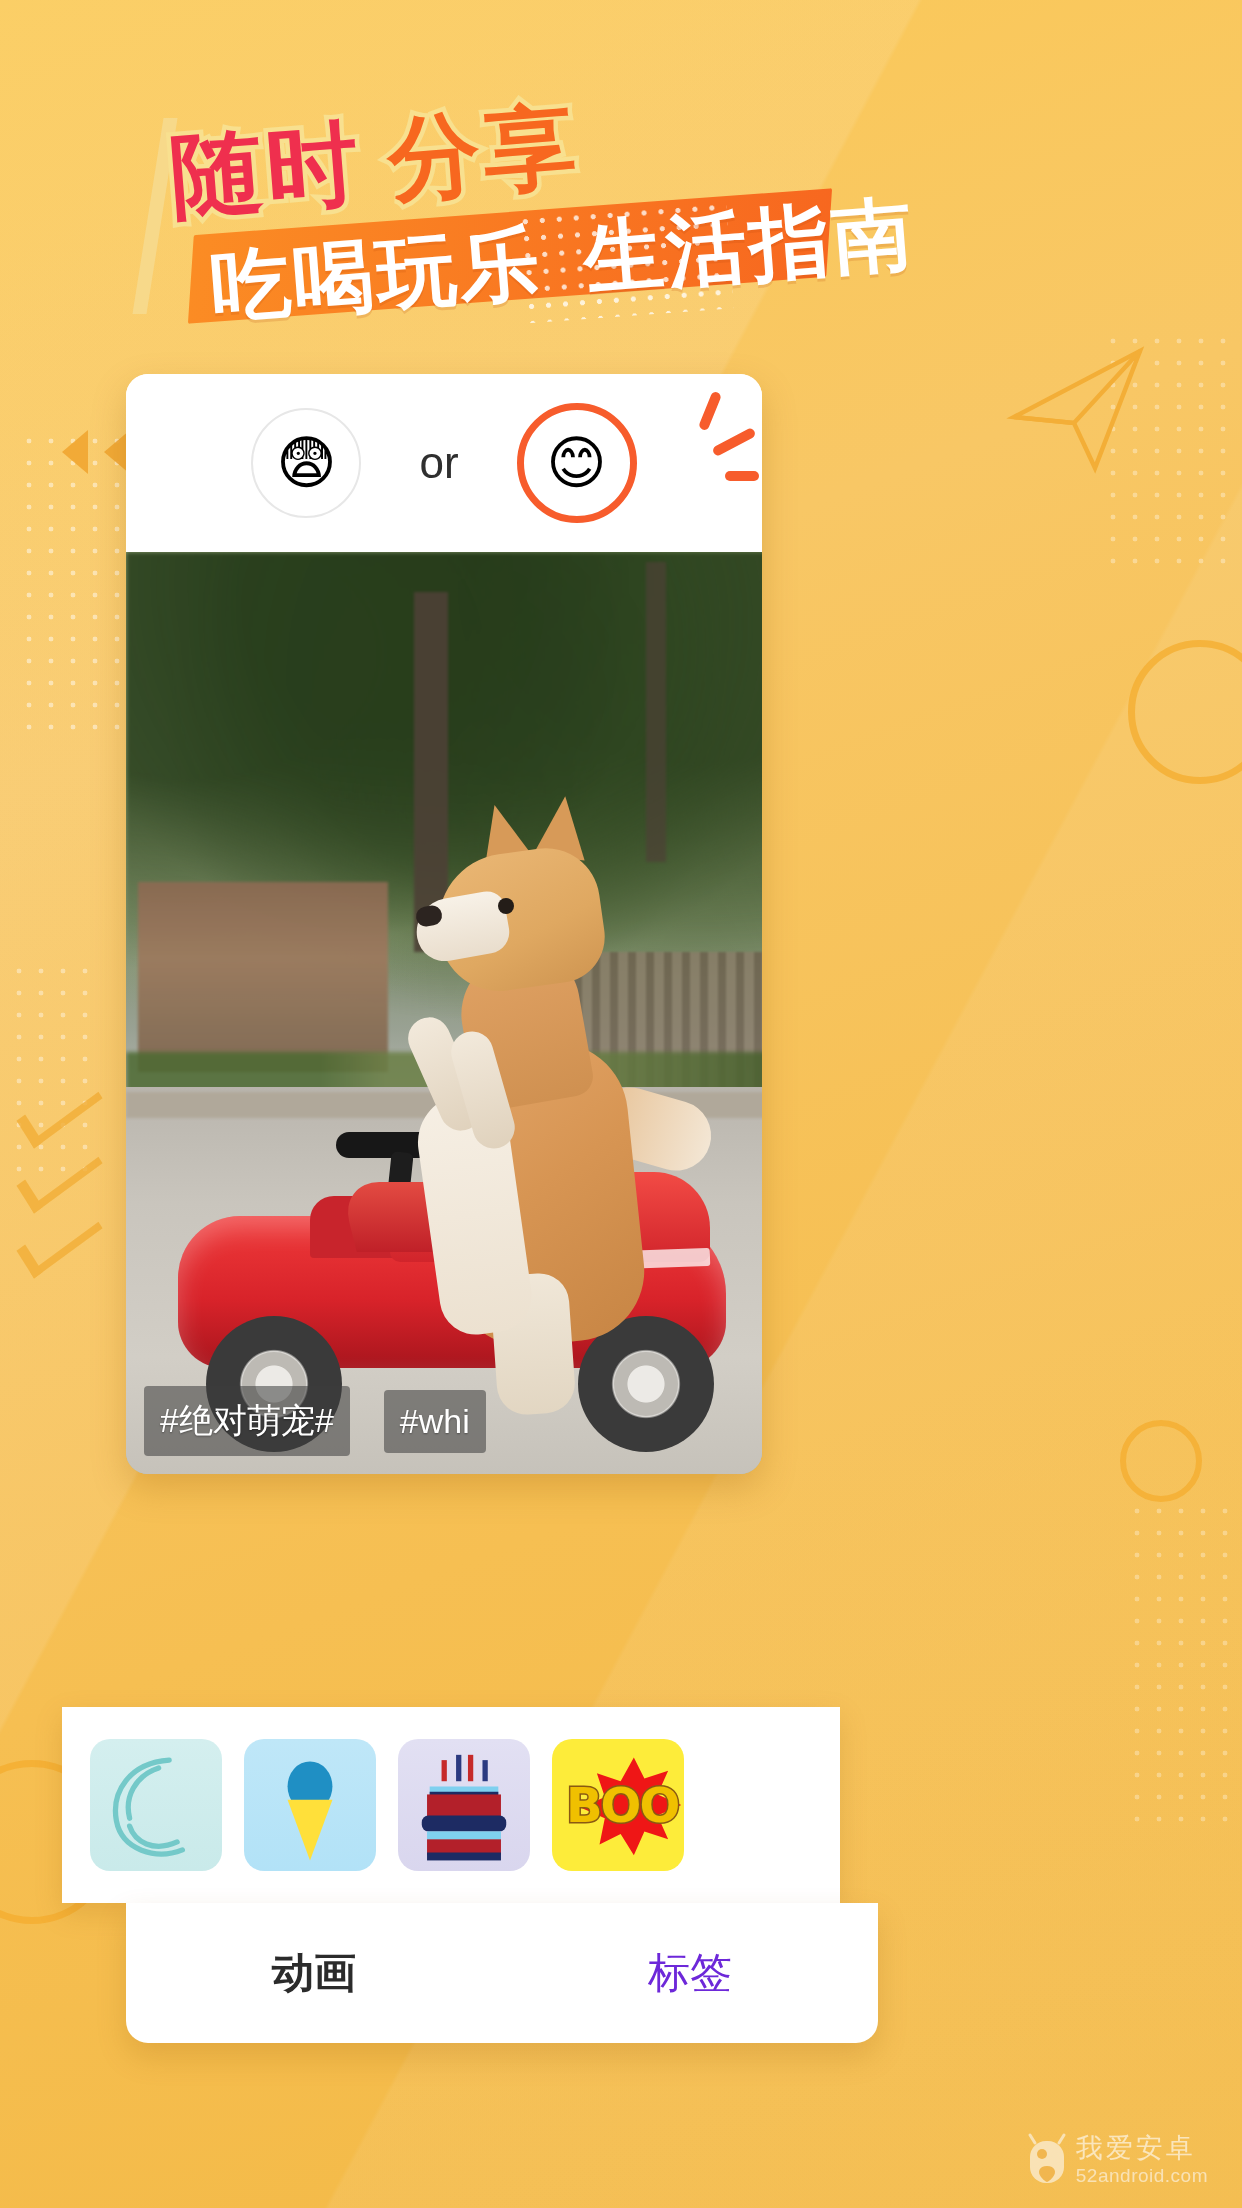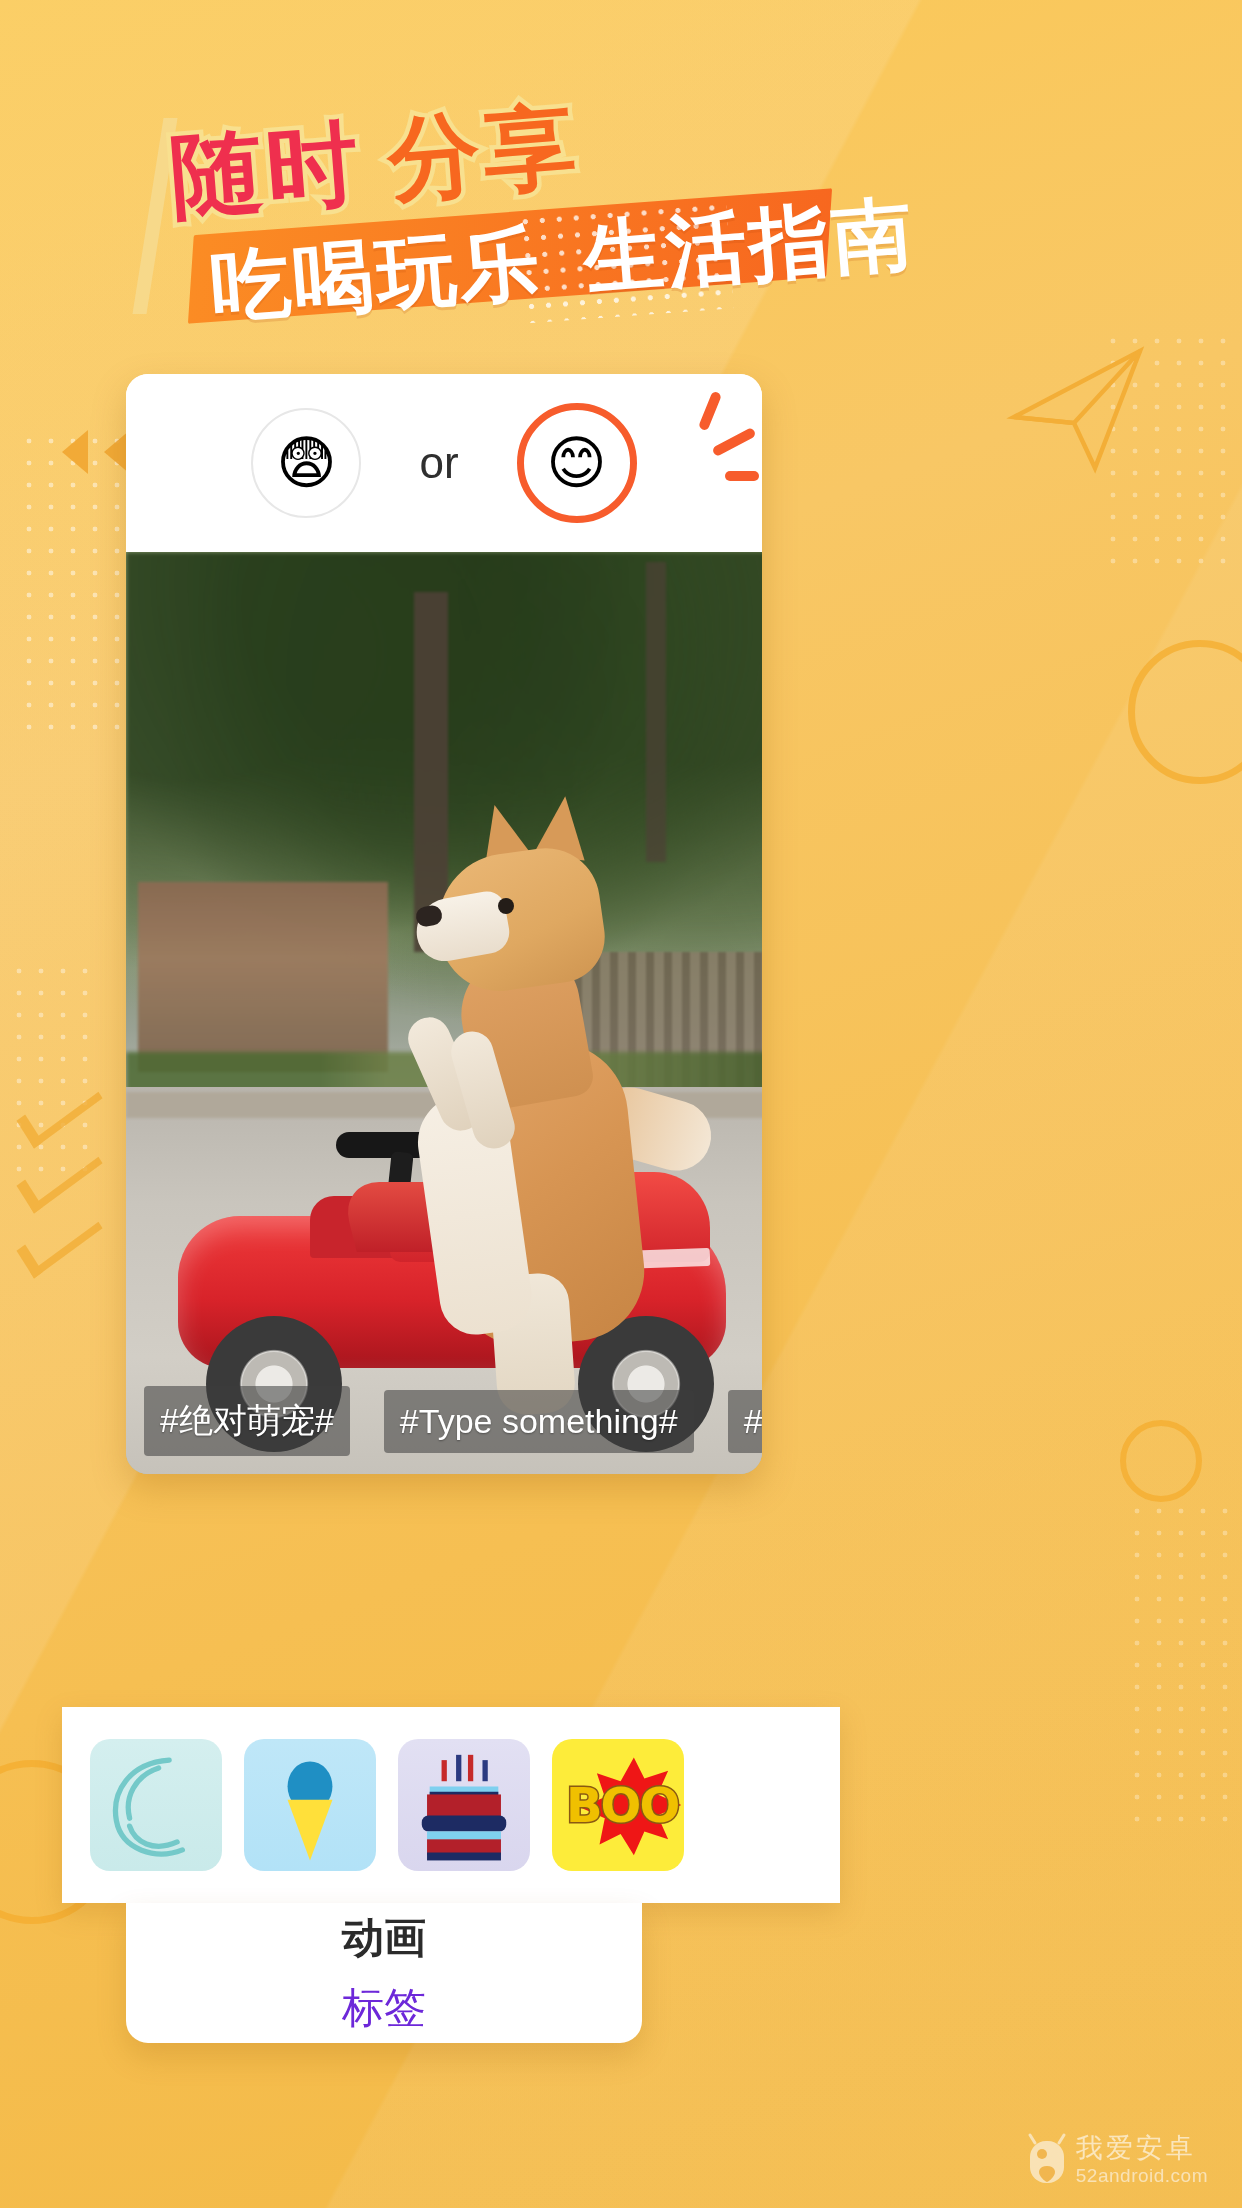--- a/index.html
+++ b/index.html
@@ -514,27 +514,26 @@
     letter-spacing: -2px;
     z-index: 2;
     font-family: "DejaVu Sans", sans-serif;
   }
 
   
   .tabs {
     position: absolute;
     left: 126px;
     top: 1903px;
-    width: 516px;
+    width: 752px;
     height: 140px;
     background: #ffffff;
     border-radius: 0 0 22px 22px;
     box-shadow: 0 14px 30px rgba(150,90,10,0.2);
     display: flex;
-    flex-direction: column;
   }
   .tab {
     flex: 1;
     display: flex;
     align-items: center;
     justify-content: center;
     font-size: 42px;
     font-family: "DejaVu Sans", "Liberation Sans", sans-serif;
   }
   .tab.active { color: #2b2b2b; font-weight: bold; }
@@ -660,21 +659,20 @@
         <div class="ear l"></div>
         <div class="ear r"></div>
         <div class="dog-head"></div>
         <div class="dog-snout"></div>
         <div class="dog-nose"></div>
         <div class="dog-eye"></div>
       </div>
 
       <div class="tags">
         <span class="tag">#绝对萌宠#</span>
-        <span class="tag">#Type something#</span>
         <span class="tag">#whi</span>
       </div>
     </div>
   </div>
 
   <div class="tray">
     <div class="sticker st-splash">
       <svg viewBox="0 0 100 100" fill="none" stroke="#74c9c9" stroke-width="4" stroke-linecap="round">
         <path d="M60 16 C30 18 16 40 20 62 C24 84 50 92 70 84"></path>
         <path d="M52 22 C34 28 26 44 30 60"></path>

